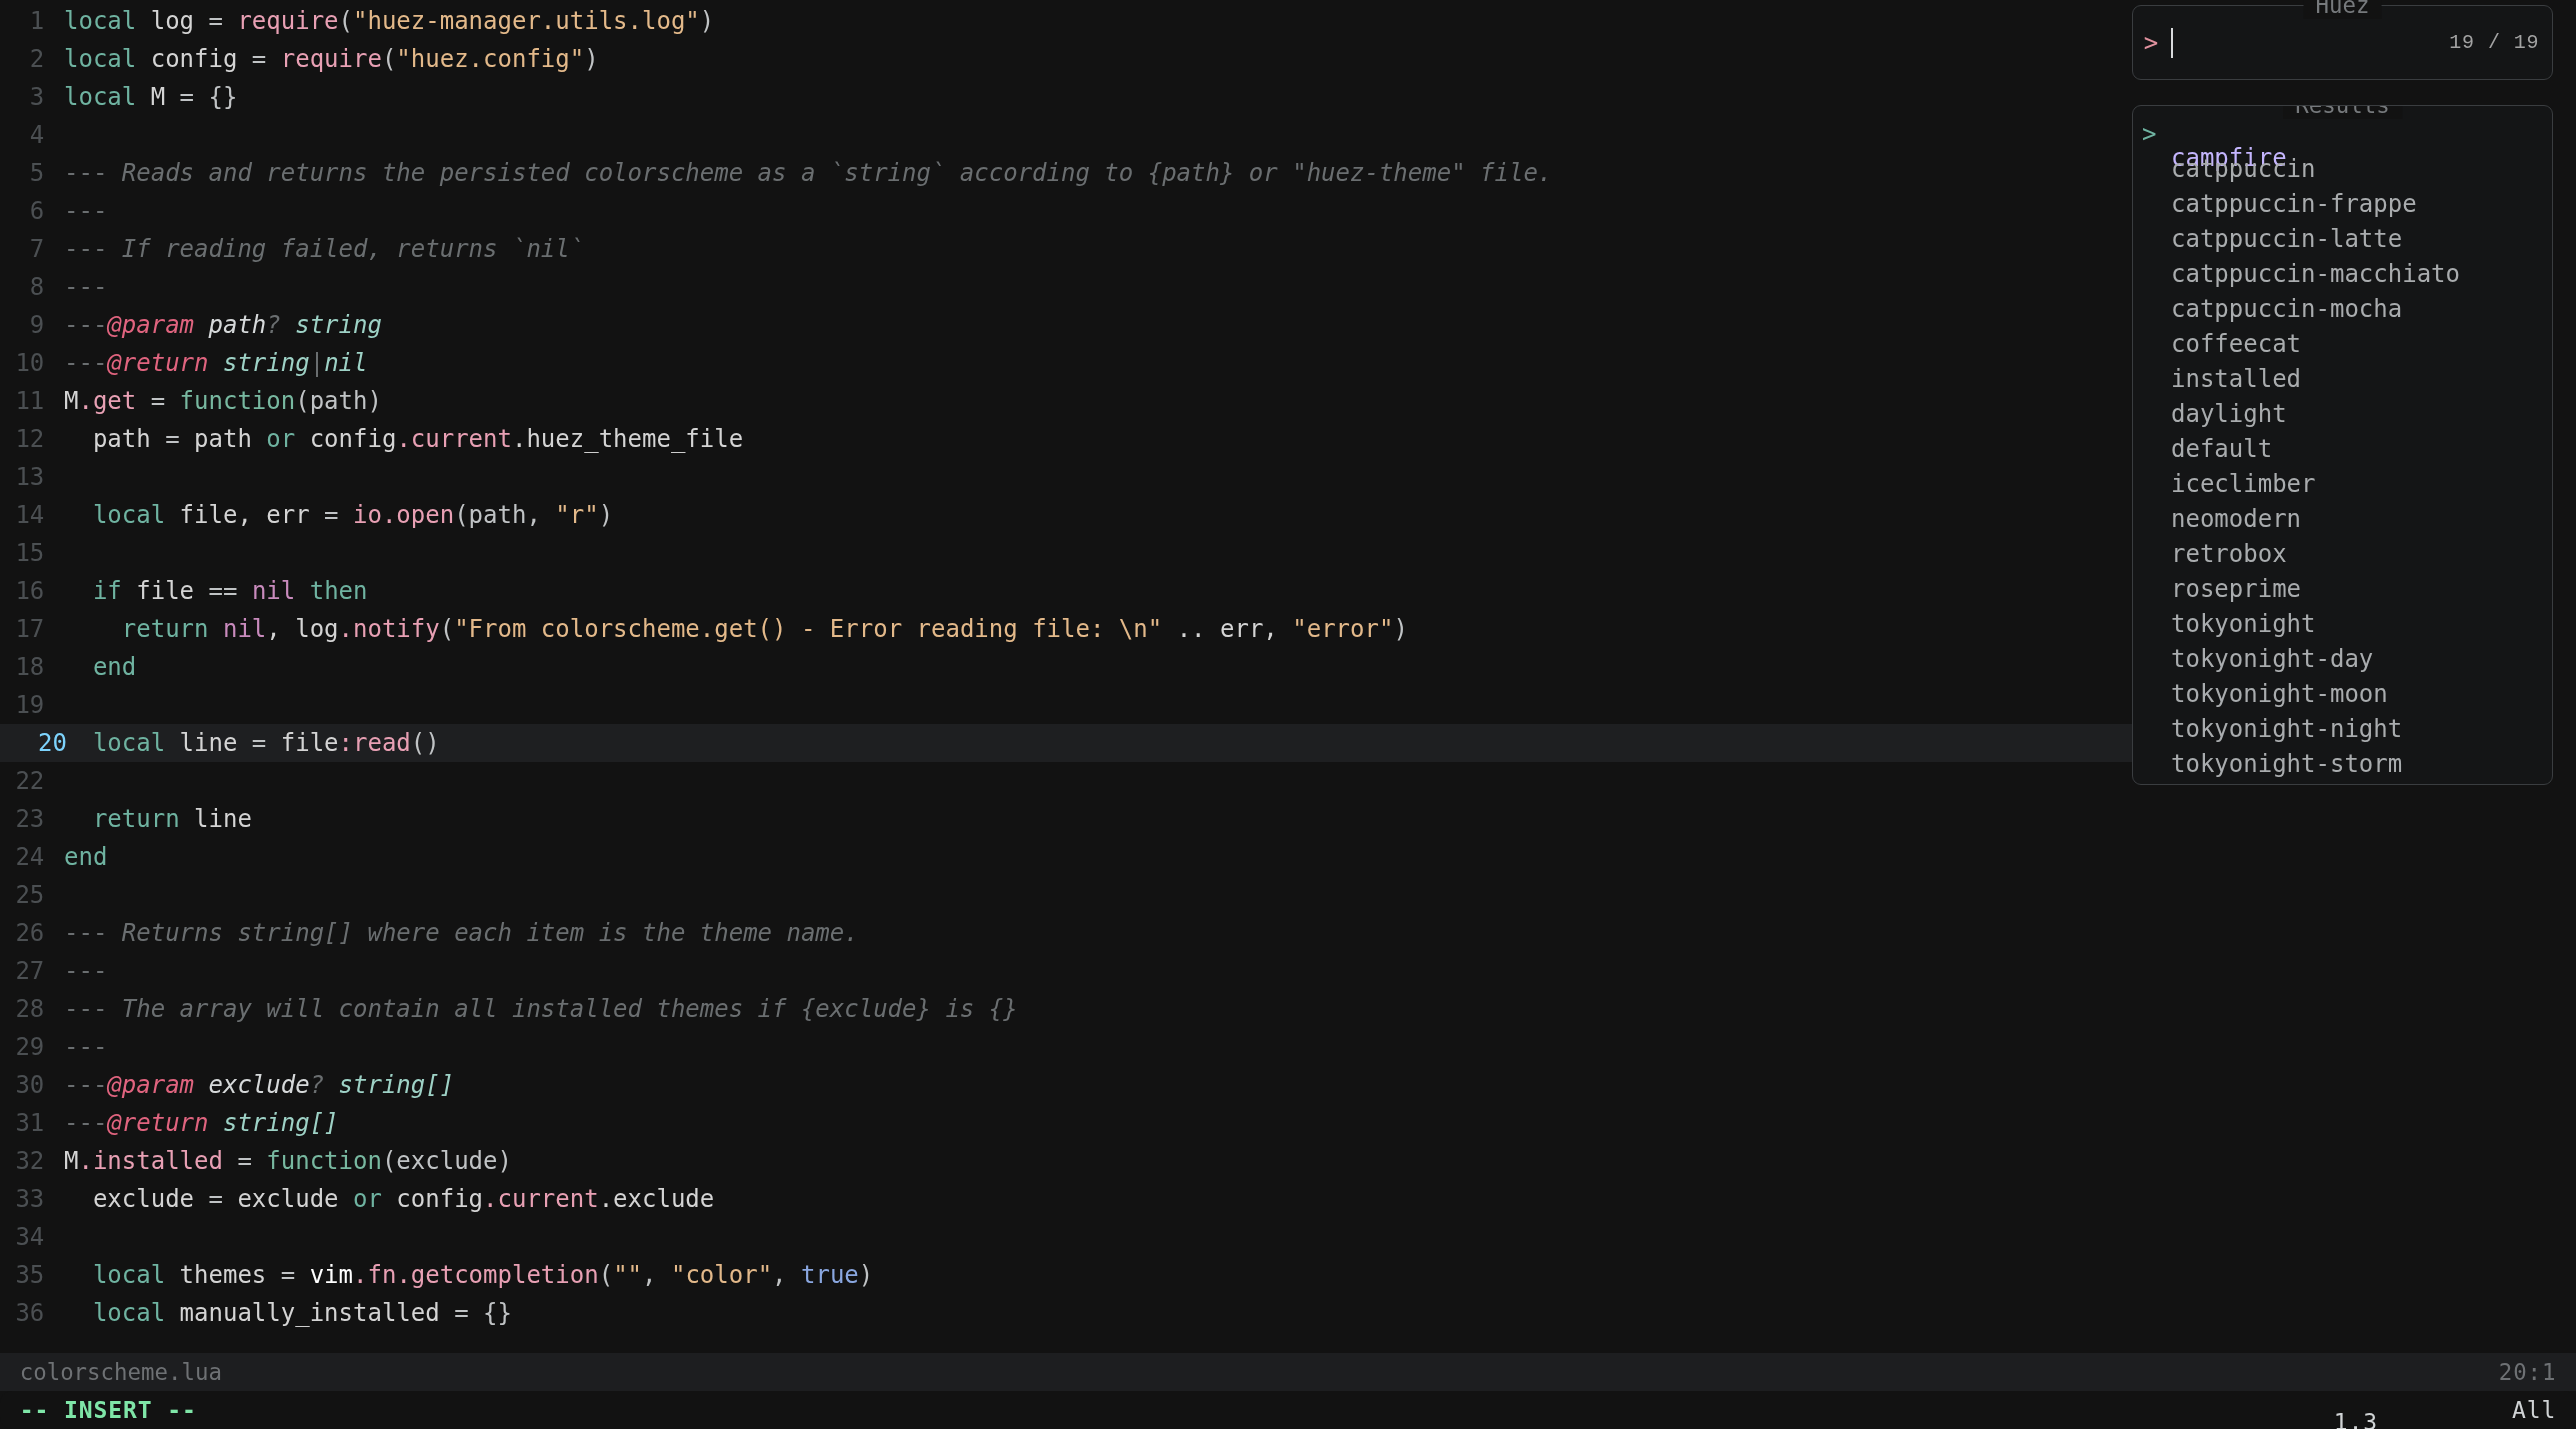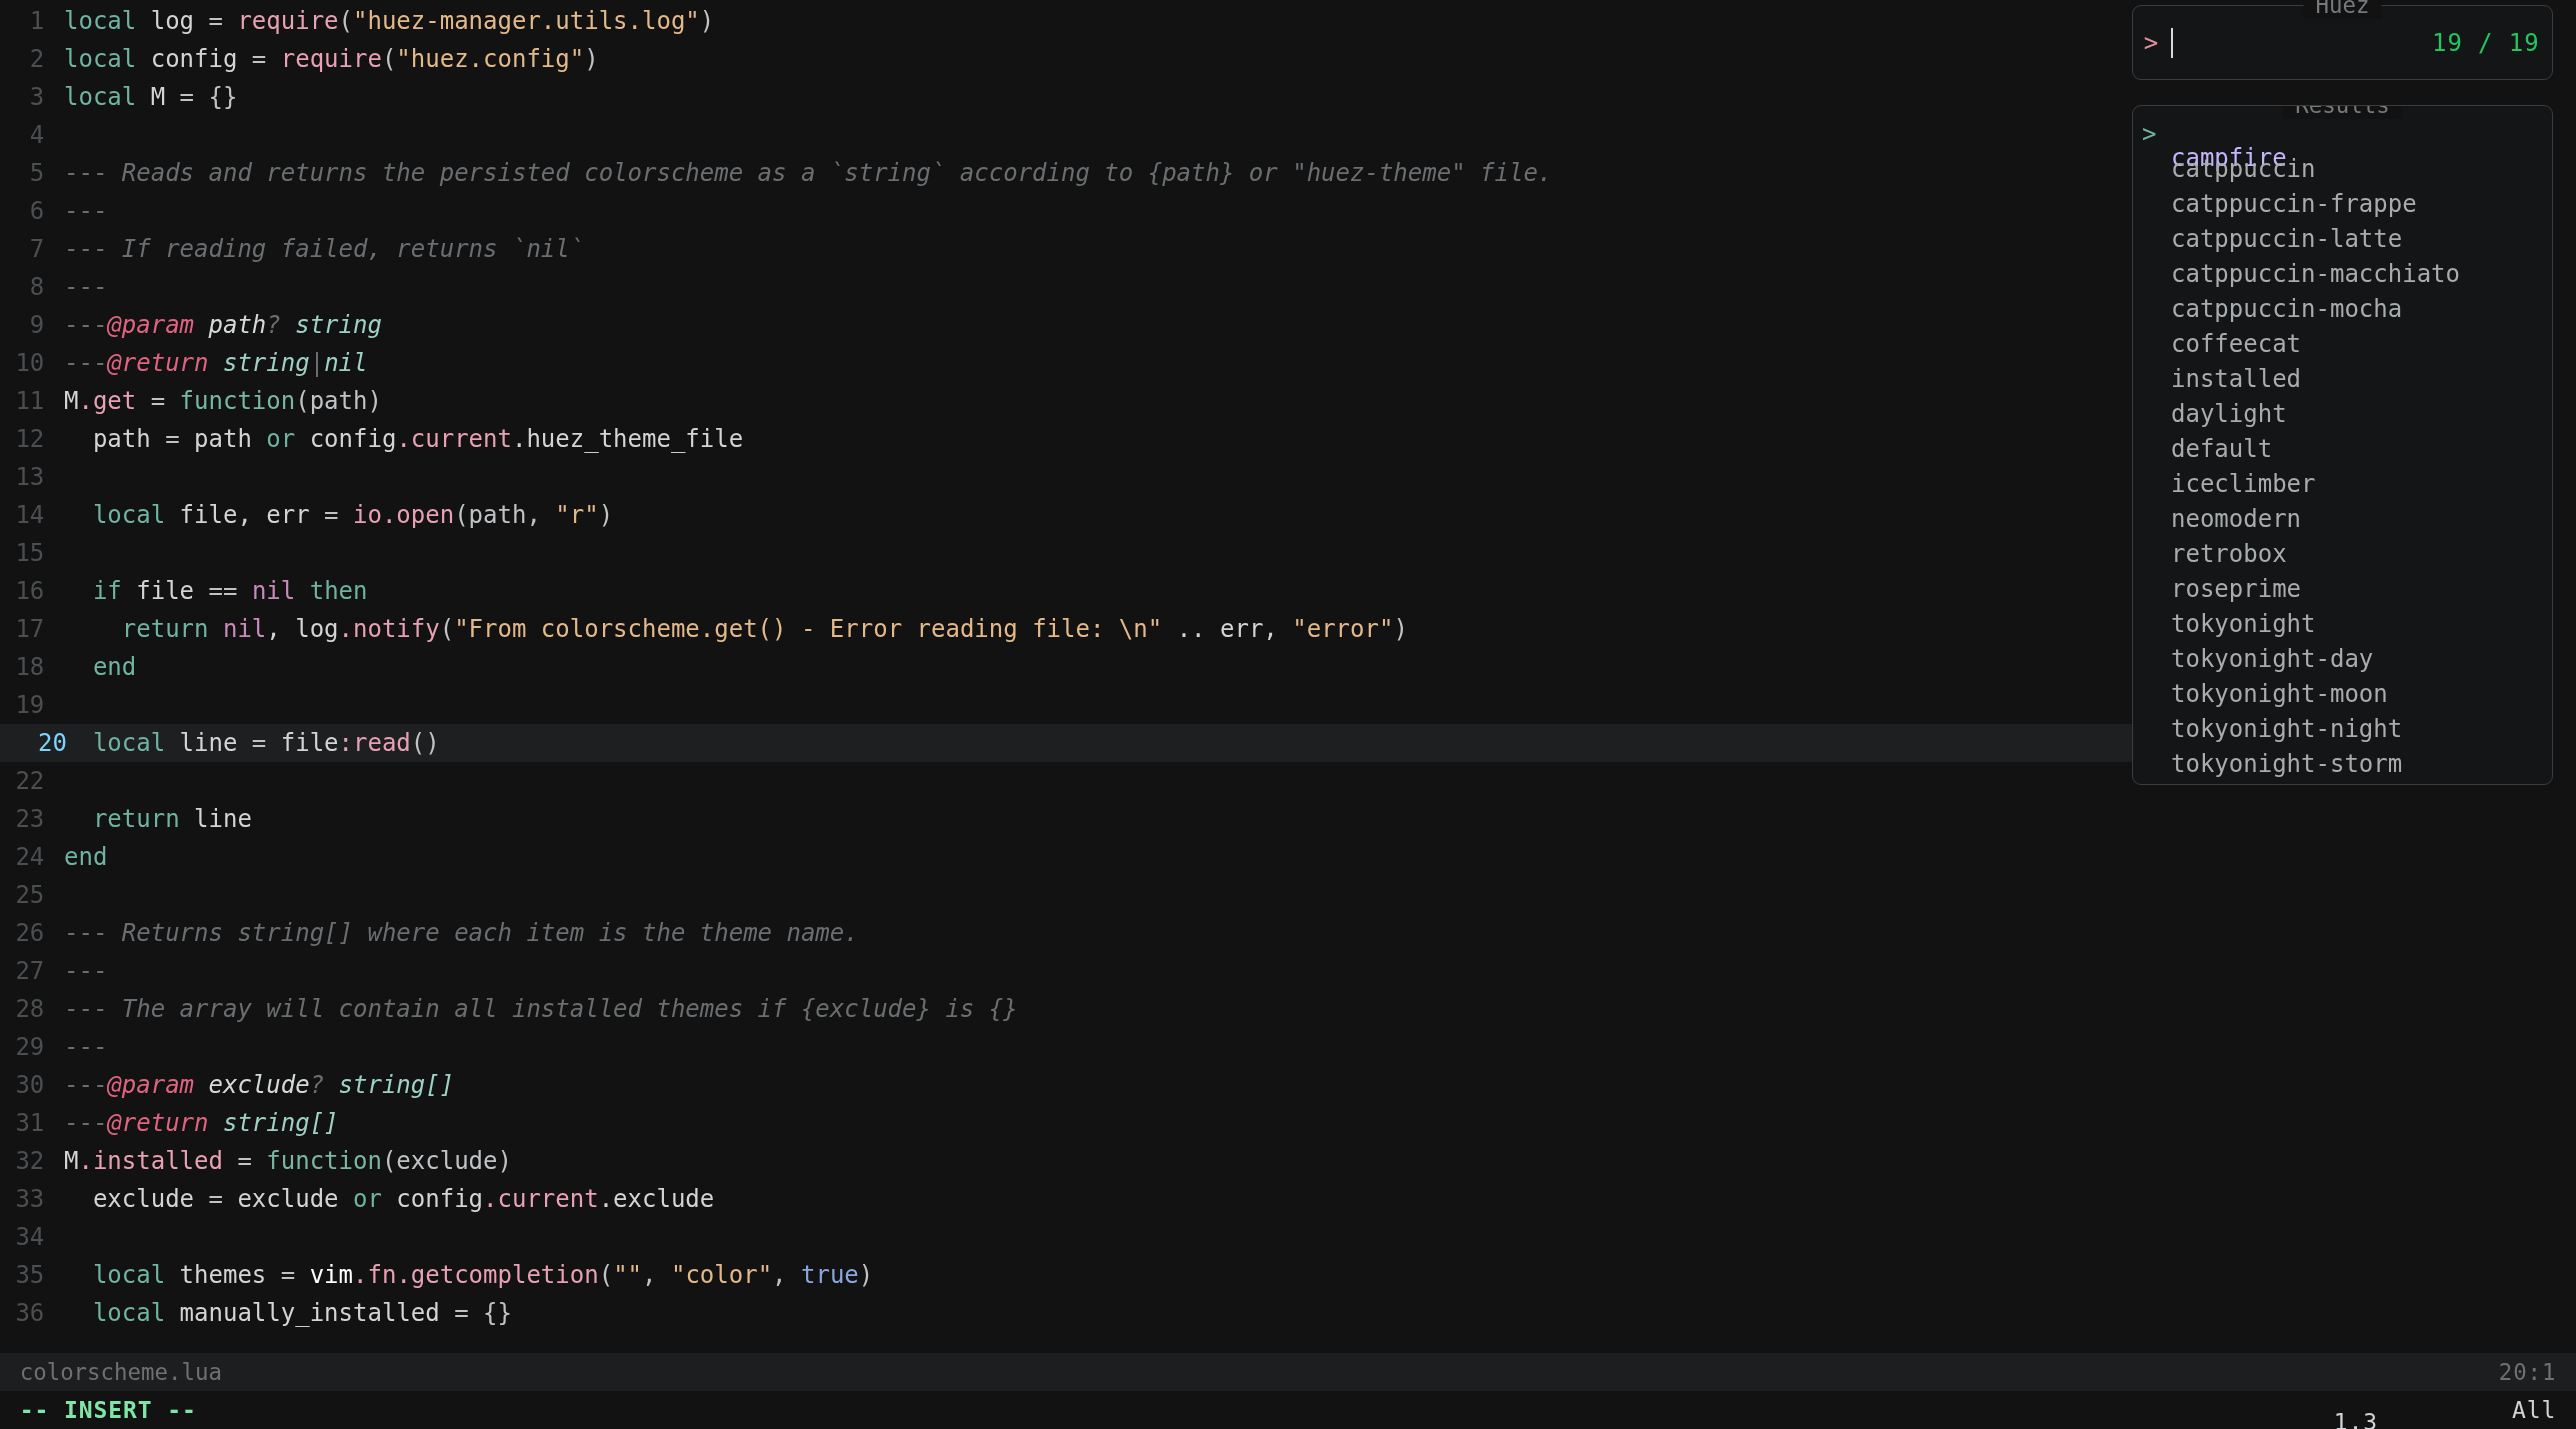--- a/index.html
+++ b/index.html
@@ -106,21 +106,21 @@
     font-size: 24px;
   }
   .prompt-icon { color: #e0919e; margin-right: 12.5px; }
   .input-caret {
     width: 2.7px; height: 30px;
     background: #d8dadc;
     display: inline-block;
   }
   .input-value { color: #d4d4d4; }
   .input-spacer { flex: 1 1 auto; }
-  .input-count { color: #22c55e; font-size: 24px; letter-spacing: 0.9px; }
+  .input-count { color: #a3a3a3; font-size: 20px; letter-spacing: 0.9px; font-family: Liberation Mono, monospace; }
 
   .results-box { height: 680px; overflow: hidden; padding: 10.7px 0 0 0; }
   .result-row {
     display: flex;
     align-items: center;
     height: 35px;
     line-height: 35px;
     font-size: 24px;
     padding-left: 9px;
     white-space: nowrap;

